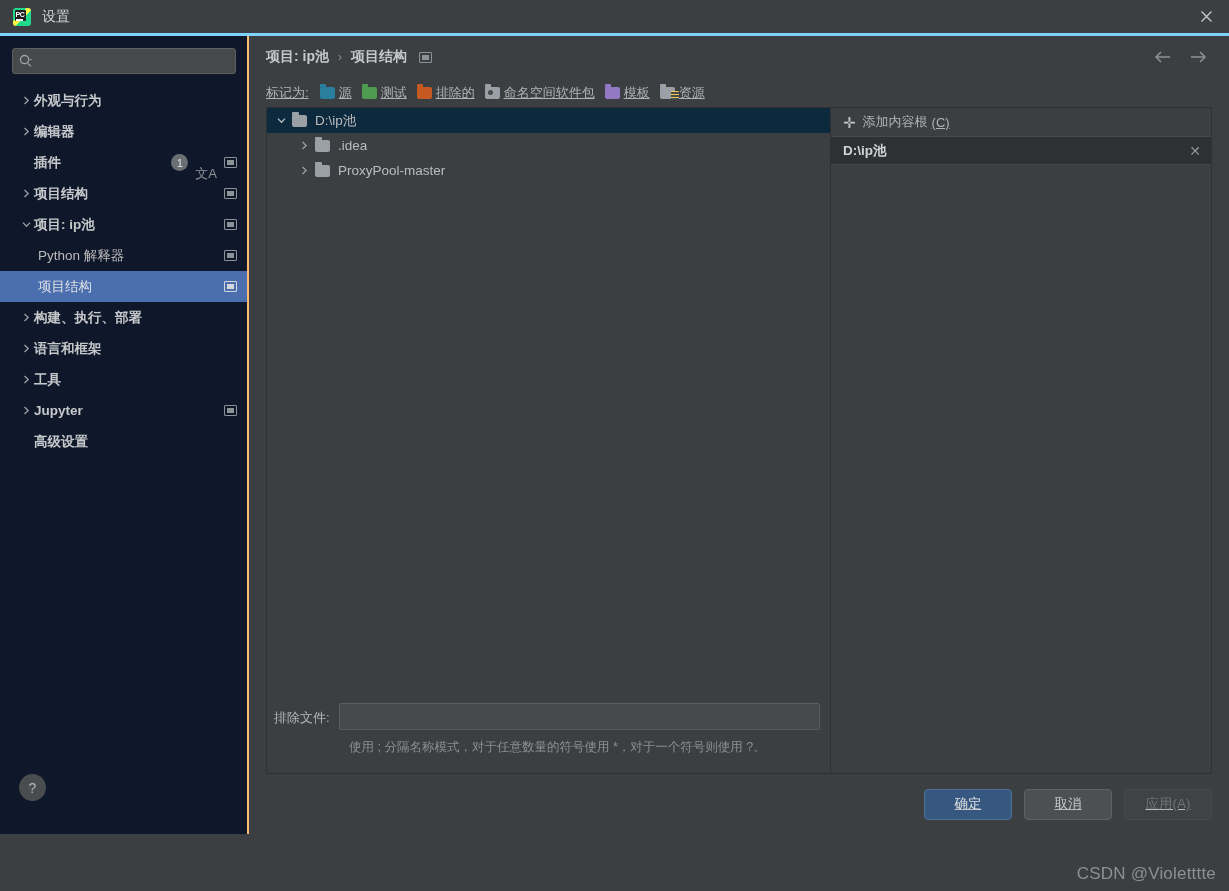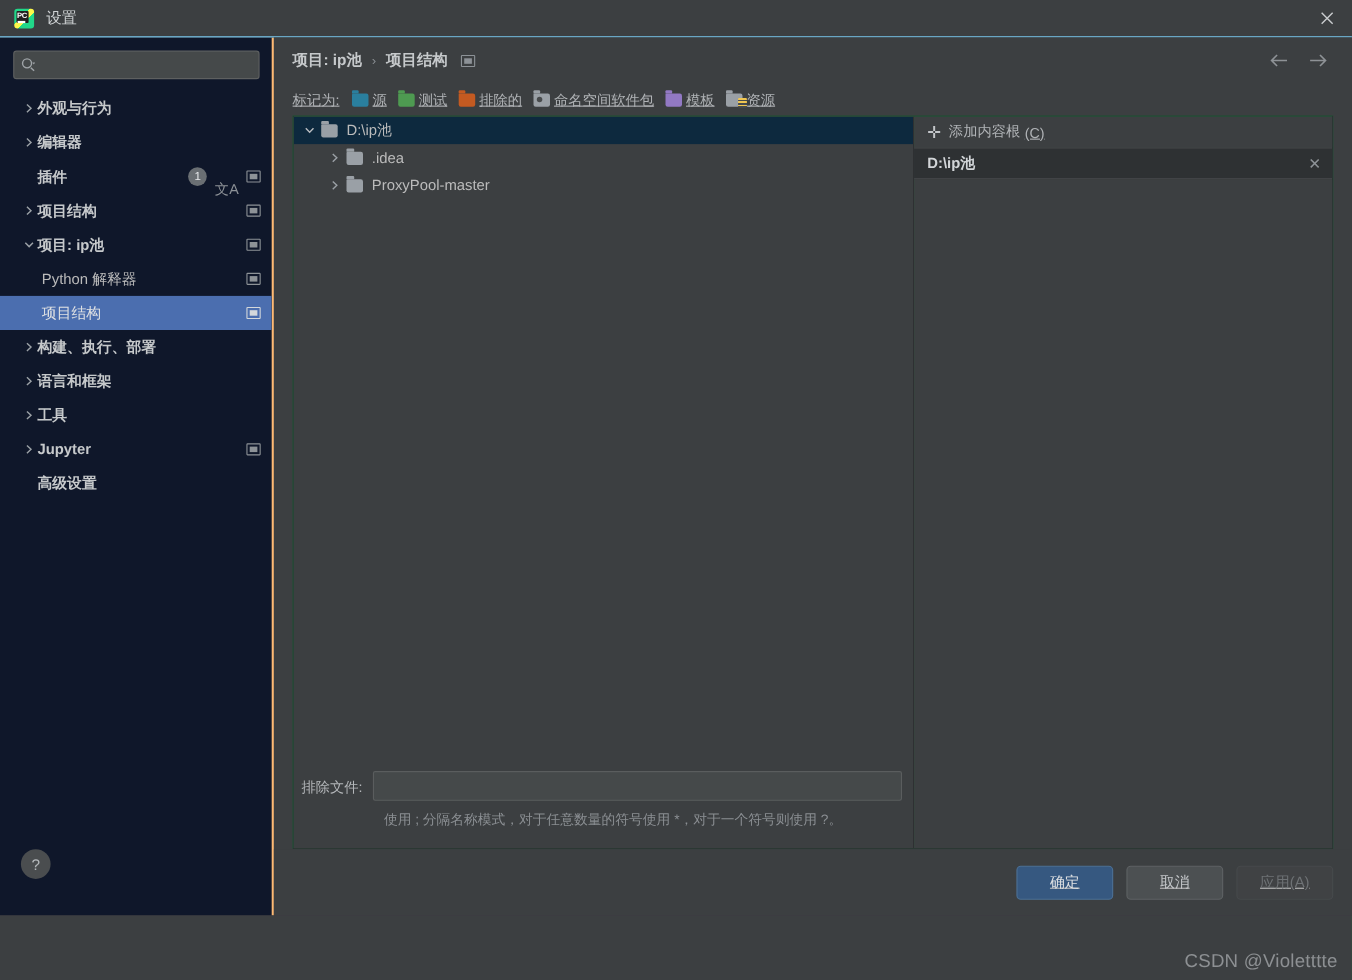--- a/index.html
+++ b/index.html
@@ -18,21 +18,21 @@
     -webkit-font-smoothing: antialiased;
   }
 
   
   .titlebar {
     height: 33px;
     background: #3c3f41;
     display: flex;
     align-items: center;
     position: relative;
-    border-bottom: 1px solid #7dd3fc;
+    border-bottom: 3px solid #7dd3fc;
   }
   .app-icon {
     width: 18px; height: 18px;
     margin-left: 13px;
     position: relative;
     border-radius: 3px;
     background:
       linear-gradient(135deg, #21d789 0%, #21d789 38%, #fcf84a 38%, #fcf84a 58%, #21d789 58%, #21d789 100%);
     overflow: hidden;
   }
@@ -308,21 +308,21 @@
       repeating-linear-gradient(to bottom, #f0c651 0px, #f0c651 1.5px, #484b4d 1.5px, #484b4d 3px);
     border-radius: 1px;
   }
 
   
   .panels {
     flex: 1;
     display: flex;
     margin: 0 17px 0 17px;
     border: 1px solid #2e3032;
-    background: #15803d;
+    background: #e5e5e5;
     overflow: hidden;
   }
   .tree-panel {
     width: 563px;
     flex: 0 0 563px;
     border-right: 1px solid #2e3032;
     display: flex;
     flex-direction: column;
     background: #3c3f41;
   }

